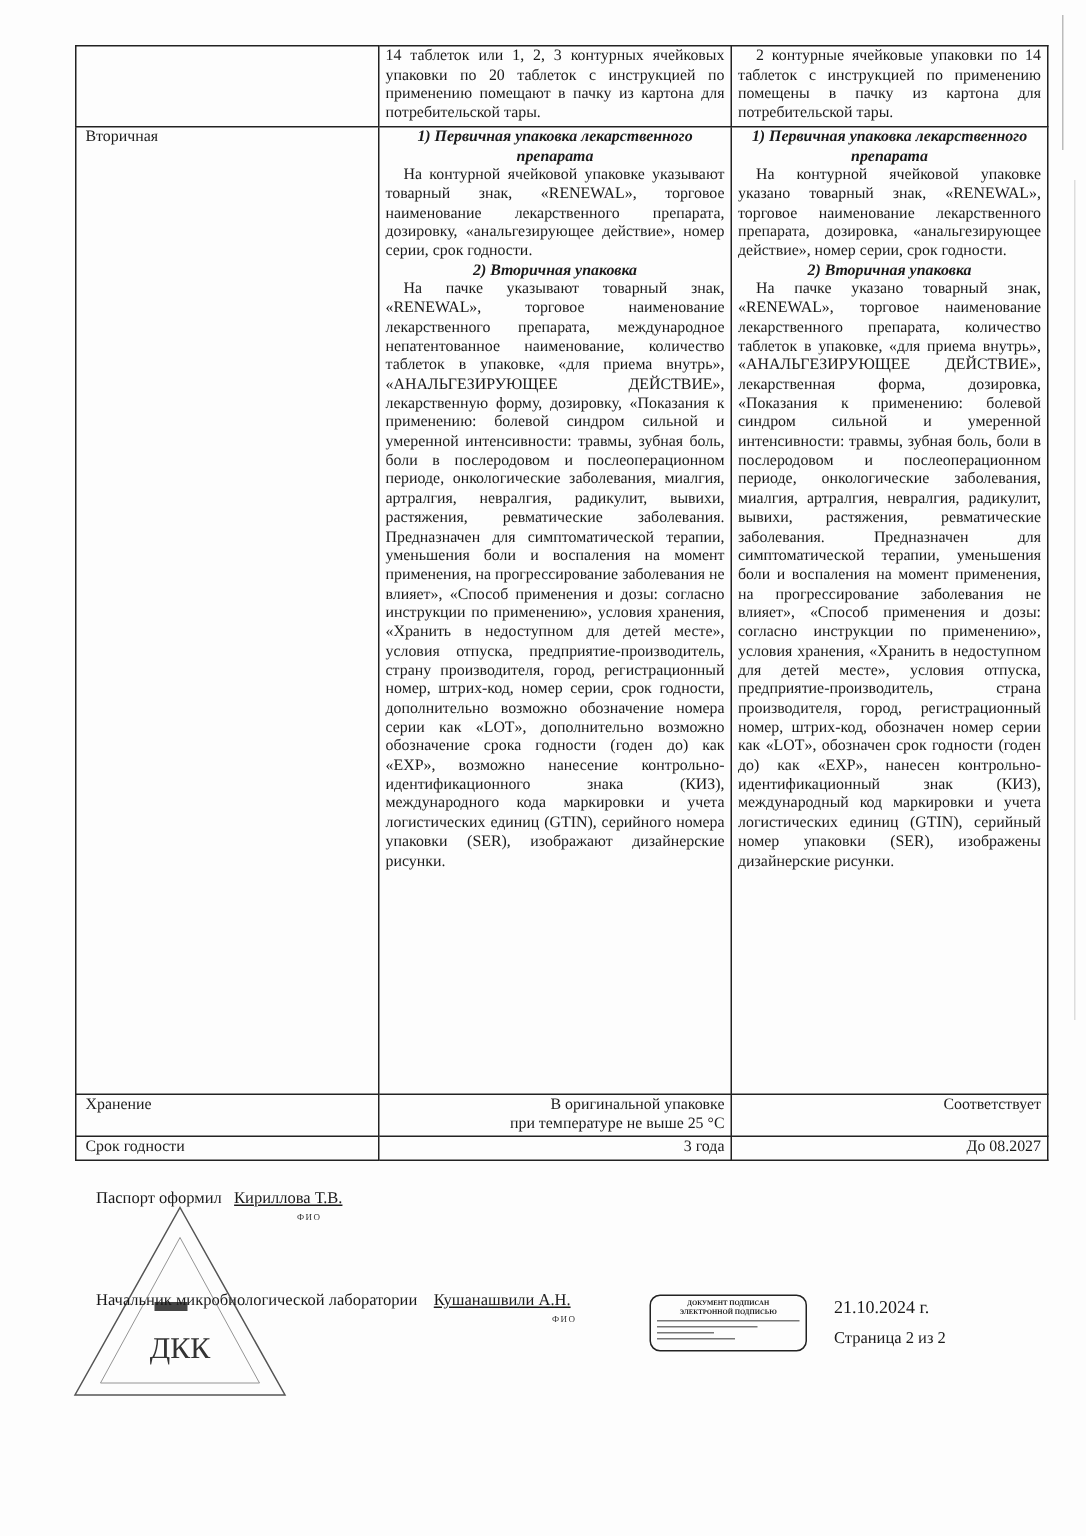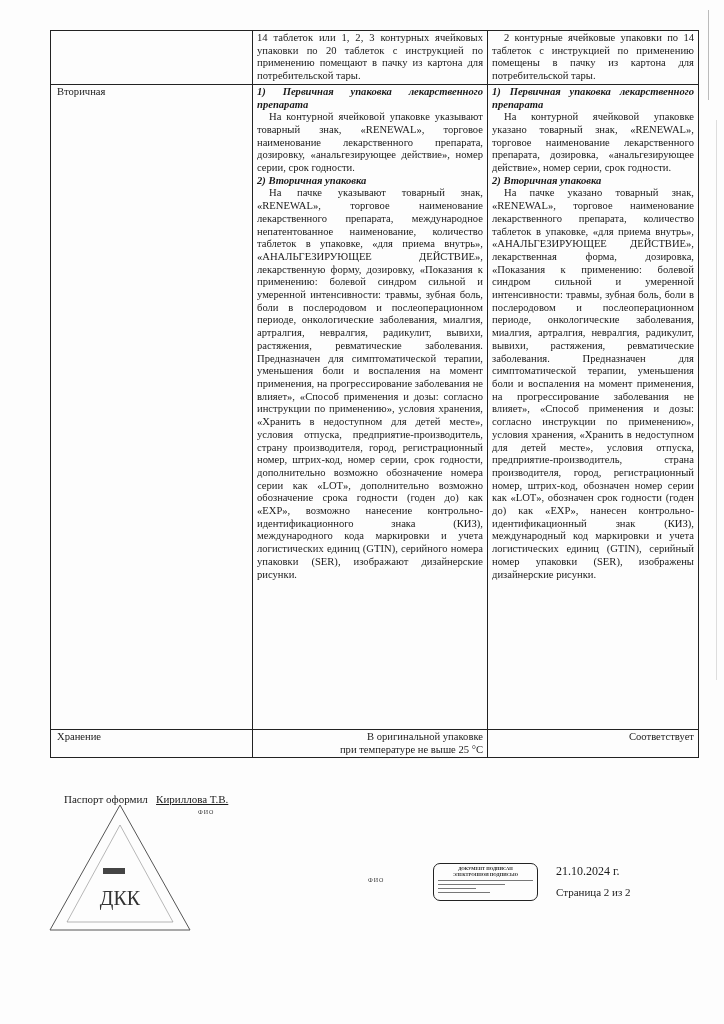--- a/index.html
+++ b/index.html
@@ -4,21 +4,21 @@
 <style>
   html, body { margin:0; padding:0; background:#fff; }
   body { width:724px; height:1024px; position:relative; overflow:hidden; font-family:"Liberation Serif", "DejaVu Serif", serif; color:#1a1a1a; }
   .page { position:absolute; left:0; top:0; width:724px; height:1024px; background:#fdfdfd; }
   table.spec { position:absolute; left:50px; top:30px; width:648px; border-collapse:collapse; table-layout:fixed; }
   table.spec td { border:1.3px solid #222; vertical-align:top; font-size:10.6px; line-height:12.7px; padding:1px 4px 1px 4px; }
   col.c1 { width:202px; } col.c2 { width:235px; } col.c3 { width:211px; }
   .lbl { font-size:11px; padding-left:6px !important; }
   .j { text-align:justify; hyphens:auto; }
   .ind { text-indent:12px; }
-  .h { font-weight:bold; font-style:italic; }
+  .h { font-weight:bold; font-style:italic;text-align:center; }
   .center { text-align:right; }
   .stor td { vertical-align:middle; }
   .footer { position:absolute; font-size:11px; }
   .u { text-decoration:underline; }
   .fio { position:absolute; font-size:6px; letter-spacing:1px; color:#333; }
   .stamp { position:absolute; left:45px; top:800px; width:150px; height:135px; }
   .esig { position:absolute; left:433px; top:863px; width:105px; height:38px; border:1.3px solid #222; border-radius:7px; font-size:4.5px; line-height:5.5px; padding:2px 4px; box-sizing:border-box; }
   .esig .t { text-align:center; font-weight:bold; }
   .esig .ln { height:1px; background:#777; margin:3px 0 0 0; }
   .scan { position:absolute; width:1px; background:#bbb; }
@@ -59,37 +59,46 @@
       </td>
     </tr>
     <tr class="stor">
       <td class="lbl">Хранение</td>
       <td class="center" style="height:24px;">
         <div>В оригинальной упаковке</div>
         <div>при температуре не выше 25 °С</div>
       </td>
       <td class="center">Соответствует</td>
     </tr>
+    <tr class="stor">
+      <td class="lbl">Срок годности</td>
+      <td class="center">3 года</td>
+      <td class="center">До 08.2027</td>
+    </tr>
   </tbody>
     </table>
 
   <svg class="stamp" viewBox="0 0 150 135">
     <polygon points="75,5 145,130 5,130" fill="none" stroke="#555" stroke-width="1"></polygon>
     <polygon points="75,25 128,122 22,122" fill="none" stroke="#888" stroke-width="0.6"></polygon>
     <rect x="58" y="68" width="22" height="6" fill="#444"></rect>
     <text x="75" y="105" font-size="20" text-anchor="middle" fill="#333" font-family="Liberation Serif, serif">ДКК</text>
   </svg>
 
   <div class="footer" style="left:64px;top:793px;">
     <span>Паспорт оформил</span>
     &nbsp;&nbsp;<span class="u">Кириллова Т.В.</span>
   </div>
   <div class="fio" style="left:198px;top:809px;">ФИО</div>
 
 
+  <div class="footer" style="left:64px;top:861px;">
+    <span>Начальник микробиологической лаборатории</span>
+    &nbsp;&nbsp;&nbsp;<span class="u">Кушанашвили А.Н.</span>
+  </div>
   <div class="fio" style="left:368px;top:877px;">ФИО</div>
 
   <div class="esig">
     <div class="t">ДОКУМЕНТ ПОДПИСАН</div>
     <div class="t">ЭЛЕКТРОННОЙ ПОДПИСЬЮ</div>
     <div class="ln"></div>
       <div class="ln" style="width:70%"></div>
       <div class="ln" style="width:40%"></div>
       <div class="ln" style="width:55%"></div>
   </div>

